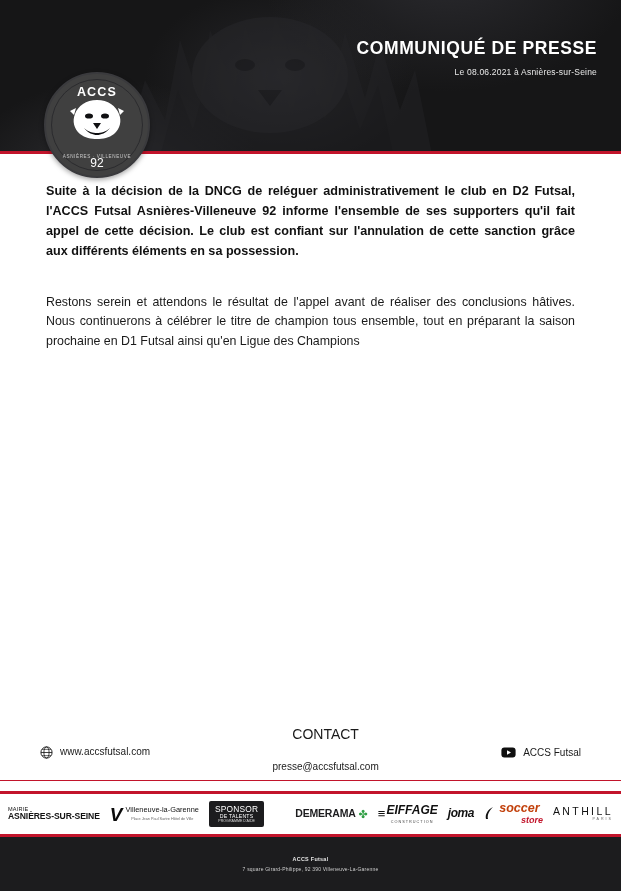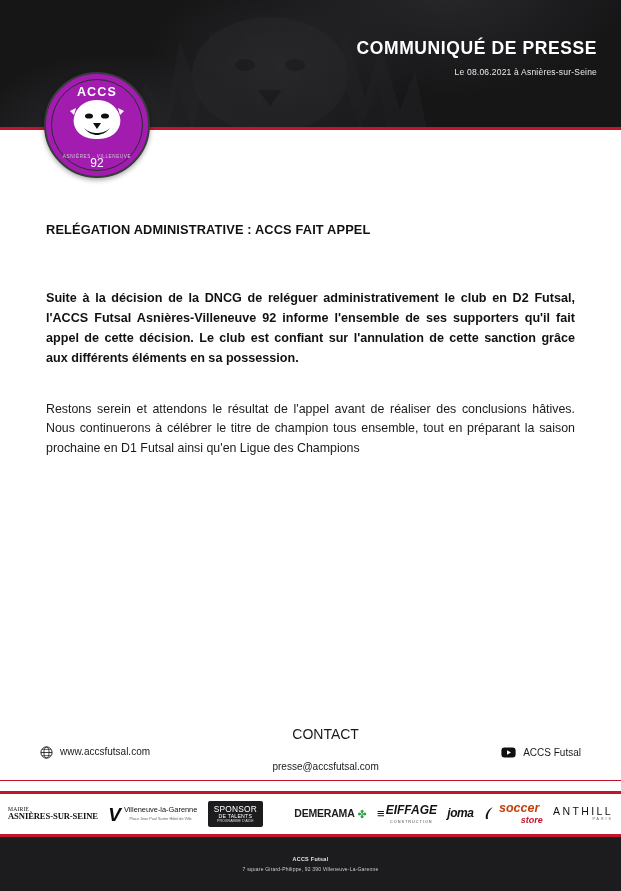--- a/index.html
+++ b/index.html
@@ -16,21 +16,21 @@
     width: 621px;
     height: 891px;
     background: #ffffff;
     overflow: hidden;
     box-sizing: border-box;
   }
 
   
   .header {
     position: relative;
-    height: 130px;
+    height: 154px;
     background: #404040;
     overflow: hidden;
   }
   .header::before {
     content: "";
     position: absolute;
     left: 0; top: 0; right: 0; bottom: 0;
     background:
       radial-gradient(ellipse 220px 150px at 18% 120%, #2f2f33 0%, rgba(47,47,51,0) 70%),
       radial-gradient(ellipse 260px 170px at 72% -20%, #2a2a2e 0%, rgba(42,42,46,0) 72%),
@@ -77,21 +77,21 @@
   }
 
   
   .logo {
     position: absolute;
     left: 44px;
     top: 72px;
     width: 102px;
     height: 102px;
     border-radius: 50%;
-    background: #a21caf;
+    background: #404040;
     border: 2px solid #3a3a3d;
     box-shadow: 0 2px 5px rgba(0,0,0,.35);
     z-index: 6;
     overflow: hidden;
   }
   .logo-inner {
     position: absolute;
     inset: 5px;
     border-radius: 50%;
     border: 1px solid #2b2b2e;
@@ -223,21 +223,21 @@
     padding: 0 8px;
     box-sizing: border-box;
   }
   .sp {
     font-size: 7px;
     color: #111;
     text-align: center;
     line-height: 1.1;
     white-space: nowrap;
   }
-  .sp-1 { text-align: left; font-family: Liberation Serif, serif; }
+  .sp-1 { text-align: left; }
   .sp-1 .t1 { font-size: 5.6px; letter-spacing: .2px; }
   .sp-1 .t2 { font-size: 8.6px; font-weight: bold; letter-spacing: -0.1px; }
   .sp-2 { display: flex; align-items: center; gap: 3px; }
   .sp-2 .mark { font-size: 19px; font-weight: bold; font-style: italic; color: #0a0a0a; line-height: 1; }
   .sp-2 .txt { font-size: 7.4px; }
   .sp-2 .sub { font-size: 3.8px; color: #666; }
   .sp-3 { background: #1c1c1e; color: #fff; padding: 4px 6px; border-radius: 2px; }
   .sp-3 .t1 { font-size: 8.4px; font-weight: normal; letter-spacing: .2px; }
   .sp-3 .t2 { font-size: 5.2px; letter-spacing: .2px; }
   .sp-3 .t3 { font-size: 3.6px; color: #ddd; }
@@ -323,21 +323,20 @@
           <path d="M4 14 L10 11 L8 18 Z"></path>
           <path d="M58 14 L52 11 L54 18 Z"></path>
         </g>
       </svg>
     </div>
     <div class="logo-arc">ASNIÈRES · VILLENEUVE</div>
     <div class="logo-num">92</div>
   </div>
 
   <div class="content">
-    <div class="doc-title">RELÉGATION ADMINISTRATIVE : ACCS FAIT APPEL</div>
     <div class="lead">Suite à la décision de la DNCG de reléguer administrativement le club en D2 Futsal, l'ACCS Futsal Asnières-Villeneuve 92 informe l'ensemble de ses supporters qu'il fait appel de cette décision. Le club est confiant sur l'annulation de cette sanction grâce aux différents éléments en sa possession.</div>
     <div class="para">Restons serein et attendons le résultat de l'appel avant de réaliser des conclusions hâtives. Nous continuerons à célébrer le titre de champion tous ensemble, tout en préparant la saison prochaine en D1 Futsal ainsi qu'en Ligue des Champions</div>
   </div>
 
   <div class="contact">
     <div class="contact-col">
       <span class="globe-icon">
         <svg width="13" height="13" viewBox="0 0 13 13">
           <circle cx="6.5" cy="6.5" r="5.6" fill="none" stroke="#111" stroke-width="0.9"></circle>
           <ellipse cx="6.5" cy="6.5" rx="2.6" ry="5.6" fill="none" stroke="#111" stroke-width="0.8"></ellipse>

